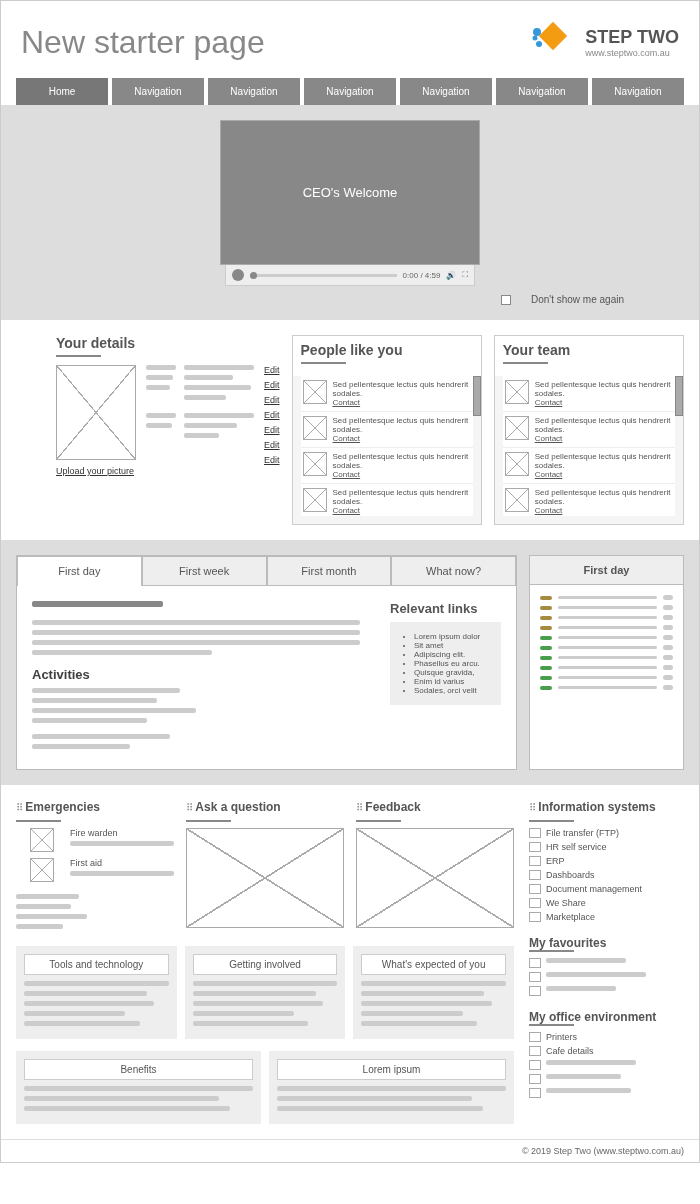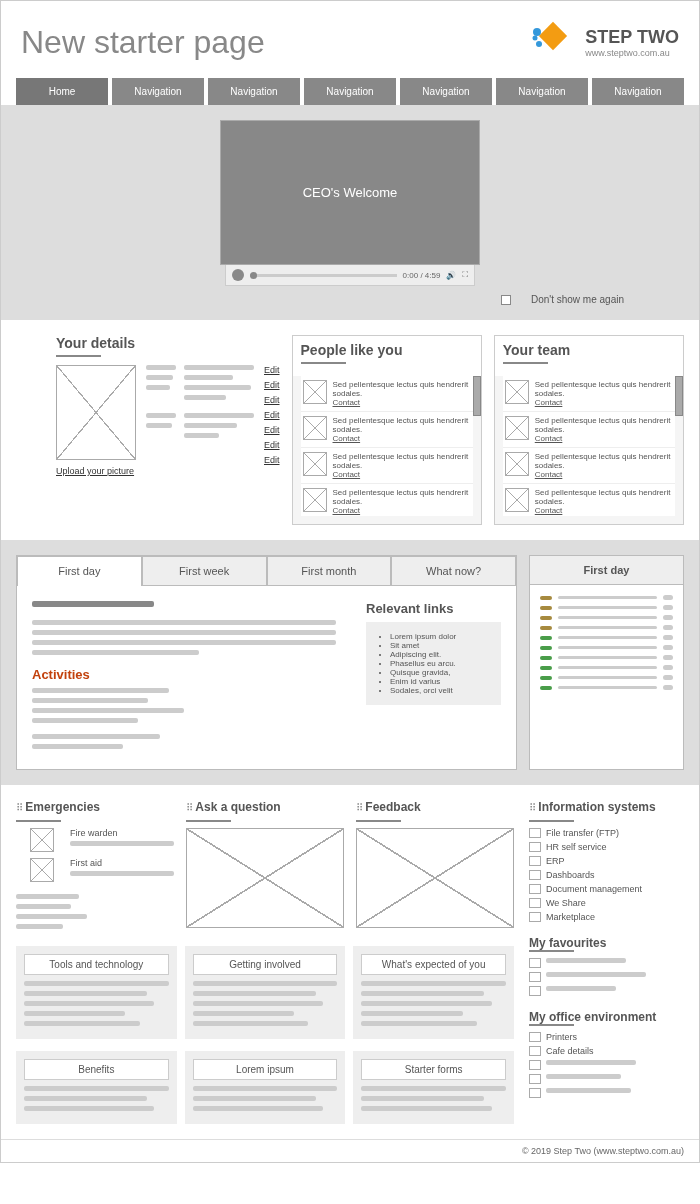--- a/index.html
+++ b/index.html
@@ -44,25 +44,25 @@
 .person-text { font-size: 8px; color: #555; }
 .contact-link { text-decoration: underline; }
 .scroll-ind { position: absolute; right: 0; top: 40px; width: 8px; height: 40px; background: #aaa; border: 1px solid #888; }
 .tabs-section { background: #ddd; padding: 15px; margin: 0; display: flex; gap: 12px; }
 .tabs-main { flex: 1; background: #fff; border: 1px solid #bbb; }
 .tab-row { display: flex; }
 .tab { flex: 1; text-align: center; padding: 8px; font-size: 11px; color: #555; border: 1px solid #bbb; background: #eee; cursor: pointer; }
 .tab.active { background: #fff; border-bottom: none; }
 .tab-content { padding: 15px; display: flex; gap: 20px; }
 .tab-left { flex: 1; }
-.tab-right { width: 135px; margin-left: 10px; }
+.tab-right { width: 111px; margin-left: 10px; }
 .rel-title { font-size: 13px; font-weight: bold; color: #555; margin-bottom: 6px; }
 .rel-box { background: #eee; padding: 10px; font-size: 8px; color: #555; }
 .rel-box ul { list-style: disc; padding-left: 14px; }
-.act-title { font-size: 13px; font-weight: bold; color: #c2410c; margin: 12px 0 6px; }
+.act-title { font-size: 13px; font-weight: bold; color: #404040; margin: 12px 0 6px; }
 .side-panel { width: 155px; background: #fff; border: 1px solid #bbb; }
 .side-header { text-align: center; padding: 8px; font-size: 11px; font-weight: bold; color: #555; border-bottom: 1px solid #bbb; background: #eee; }
 .side-list { padding: 10px; }
 .side-item { display: flex; align-items: center; gap: 6px; margin-bottom: 5px; }
 .dot { width: 12px; height: 4px; border-radius: 2px; }
 .dot.brown { background: #a68a3f; }
 .dot.green { background: #4a9d4a; }
 .side-bar { flex: 1; height: 3px; background: #ccc; border-radius: 2px; }
 .pill { width: 10px; height: 5px; background: #ccc; border-radius: 3px; }
 .widgets-row { display: flex; padding: 15px; gap: 15px; }
@@ -395,26 +395,20 @@
           <div class="bar"></div>
           <div class="bar" style="width:85%"></div>
           <div class="bar" style="width:90%"></div>
         </div>
       <div class="card">
           <div class="card-header">Lorem ipsum</div>
           <div class="bar"></div>
           <div class="bar" style="width:85%"></div>
           <div class="bar" style="width:90%"></div>
         </div>
-      <div class="card">
-          <div class="card-header">Starter forms</div>
-          <div class="bar"></div>
-          <div class="bar" style="width:85%"></div>
-          <div class="bar" style="width:90%"></div>
-        </div>
     </div>
   </div>
   <div class="widgets-right">
     <div class="widget">
       <div class="widget-title-row">
           <span class="grip">⠿</span>
           <span class="widget-title">Information systems</span>
         </div>
       <div class="title-underline"></div>
       <div class="info-item">

